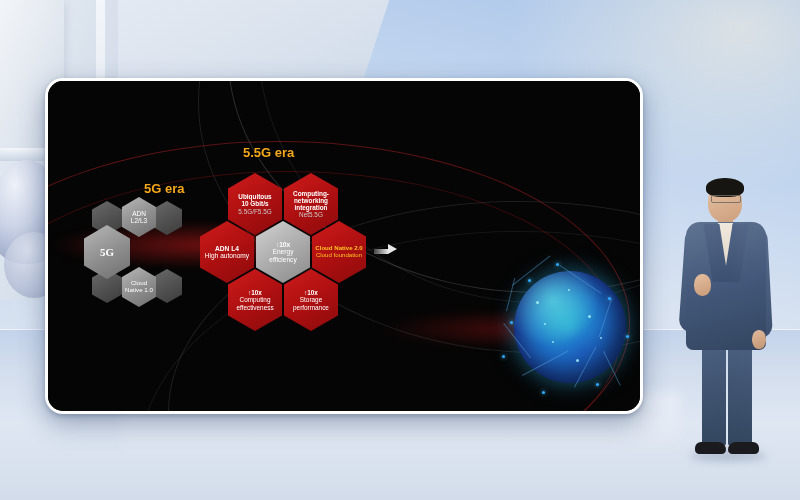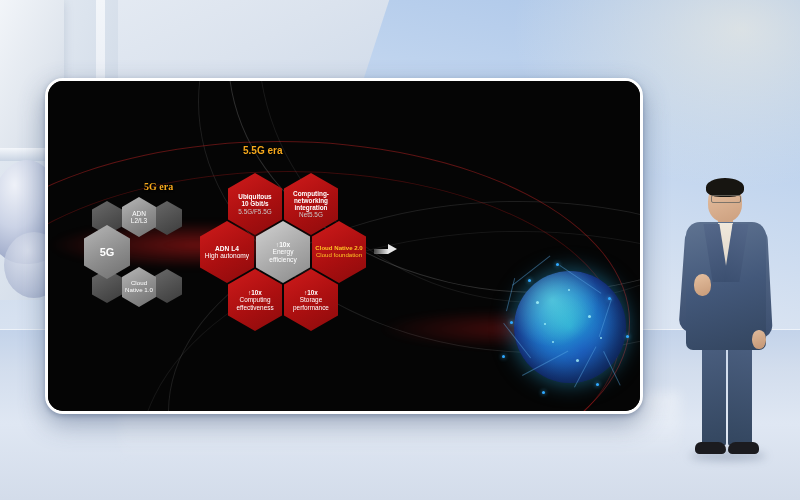--- a/index.html
+++ b/index.html
@@ -93,24 +93,24 @@
   }
 
   .slide-title{
     position:absolute;left:0;top:26px;width:100%;
     text-align:center;color:#fff;
     font-size:15.5px;letter-spacing:.2px;
     text-shadow:0 1px 3px rgba(0,0,0,.8);
   }
 
   .era-label{
-    position:absolute;color:#f5a81c;font-weight:bold;font-size:10px;
+    position:absolute;color:#f5a81c;font-weight:bold;font-size:13px;
     text-shadow:0 1px 2px #000;
   }
-  #era5g{left:96px;top:100px;font-family:Liberation Serif, serif;}
+  #era5g{left:96px;top:100px;}
   #era55g{left:195px;top:64px;}
 
   
   .hex{
     position:absolute;
     display:flex;align-items:center;justify-content:center;
     text-align:center;line-height:1.12;
     clip-path:polygon(50% 0%,100% 25%,100% 75%,50% 100%,0% 75%,0% 25%);
     color:#fff;
   }
@@ -218,21 +218,21 @@
       <div class="hex hex-gray-d" style="left:44px;top:188px;width:30px;height:34px;"></div>
       <div class="hex hex-gray-d" style="left:104px;top:188px;width:30px;height:34px;"></div>
 
       <div class="hex hex-gray" style="left:74px;top:116px;width:34px;height:40px;font-size:6.5px;">
         <span class="hex-inner">
           <span class="hs">ADN</span>
           <span class="hs">L2/L3</span>
         </span>
       </div>
 
-      <div class="hex hex-gray" style="left:36px;top:144px;width:46px;height:54px;font-size:11px;">
+      <div class="hex hex-gray" style="left:36px;top:144px;width:46px;height:54px;font-size:11px;font-family:Liberation Serif, serif;">
         <span class="hex-inner">
             <span class="ht">5G</span>
           </span>
       </div>
 
 
       <div class="hex hex-gray" style="left:74px;top:186px;width:34px;height:40px;font-size:6.2px;">
         <span class="hex-inner">
           <span class="hs">Cloud</span>
           <span class="hs">Native 1.0</span>

